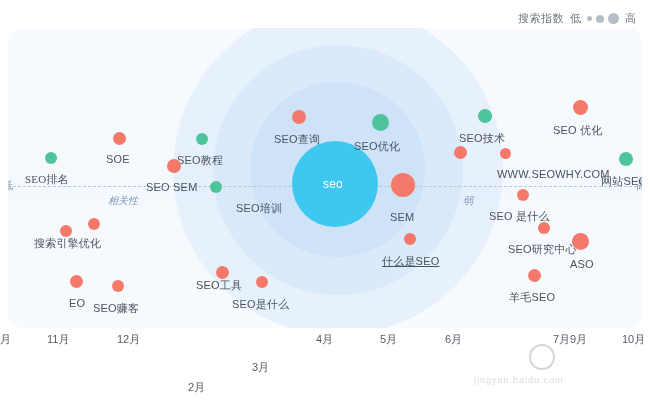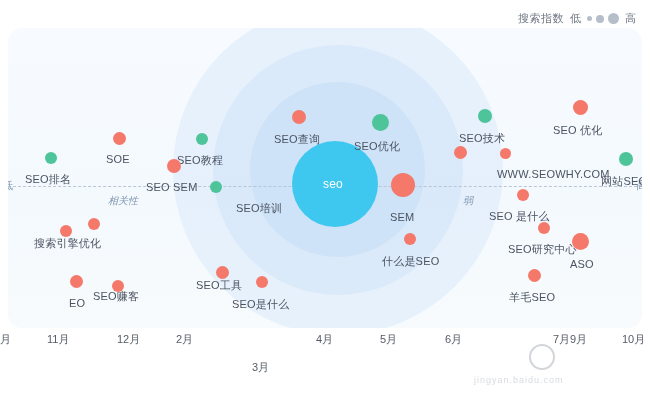--- a/index.html
+++ b/index.html
@@ -104,21 +104,21 @@
     <div class="halo halo2"></div>
     <div class="halo halo3"></div>
     <div class="axis-line"></div>
     <div class="axis-tag left">相关性</div>
     <div class="axis-tag right">弱</div>
     <div class="axis-edge l">低</div>
     <div class="axis-edge r">高</div>
   <div class="bubble" style="width: 86px; height: 86px; left: 284px; top: 113px; background: rgb(63, 200, 239);"></div>
       <div class="node-label" style="left: 315px; top: 149px; color: rgb(255, 255, 255); font-size: 12px;">seo</div>
       <div class="bubble" style="width: 12px; height: 12px; left: 37px; top: 124px; background: rgb(78, 196, 154);"></div>
-      <div class="node-label" style="left: 17px; top: 144px;">SEO排名</div>
+      <div class="node-label" style="left: 17px; top: 144px; font-family: Liberation Serif, serif;">SEO排名</div>
       <div class="bubble" style="width: 13px; height: 13px; left: 104.5px; top: 103.5px; background: rgb(244, 121, 107);"></div>
       <div class="node-label" style="left: 98px; top: 125px;">SOE</div>
       <div class="bubble" style="width: 12px; height: 12px; left: 188px; top: 105px; background: rgb(78, 196, 154);"></div>
       <div class="node-label" style="left: 169px; top: 125px;">SEO教程</div>
       <div class="bubble" style="width: 14px; height: 14px; left: 284px; top: 82px; background: rgb(244, 121, 107);"></div>
       <div class="node-label" style="left: 266px; top: 104px;">SEO查询</div>
       <div class="bubble" style="width: 17px; height: 17px; left: 363.5px; top: 85.5px; background: rgb(78, 196, 154);"></div>
       <div class="node-label" style="left: 346px; top: 111px;">SEO优化</div>
       <div class="bubble" style="width: 14px; height: 14px; left: 470px; top: 81px; background: rgb(78, 196, 154);"></div>
       <div class="node-label" style="left: 451px; top: 103px;">SEO技术</div>
@@ -134,42 +134,42 @@
       <div class="bubble" style="width: 11px; height: 11px; left: 491.5px; top: 119.5px; background: rgb(244, 121, 107);"></div>
       <div class="node-label" style="left: 489px; top: 140px;">WWW.SEOWHY.COM</div>
       <div class="bubble" style="width: 24px; height: 24px; left: 383px; top: 145px; background: rgb(244, 121, 107);"></div>
       <div class="node-label" style="left: 382px; top: 183px;">SEM</div>
       <div class="bubble" style="width: 12px; height: 12px; left: 509px; top: 161px; background: rgb(244, 121, 107);"></div>
       <div class="node-label" style="left: 481px; top: 181px;">SEO 是什么</div>
       <div class="bubble" style="width: 12px; height: 12px; left: 80px; top: 190px; background: rgb(244, 121, 107);"></div>
       <div class="bubble" style="width: 12px; height: 12px; left: 52px; top: 197px; background: rgb(244, 121, 107);"></div>
       <div class="node-label" style="left: 26px; top: 208px; text-align: center;">搜索引擎优化</div>
       <div class="bubble" style="width: 12px; height: 12px; left: 396px; top: 205px; background: rgb(244, 121, 107);"></div>
-      <div class="node-label" style="left: 374px; top: 226px;">什么是SEO</div>
+      <div class="node-label" style="left: 374px; top: 226px; text-decoration: underline;">什么是SEO</div>
       <div class="bubble" style="width: 12px; height: 12px; left: 530px; top: 194px; background: rgb(244, 121, 107);"></div>
       <div class="node-label" style="left: 500px; top: 214px;">SEO研究中心</div>
       <div class="bubble" style="width: 17px; height: 17px; left: 563.5px; top: 204.5px; background: rgb(244, 121, 107);"></div>
       <div class="node-label" style="left: 562px; top: 230px;">ASO</div>
       <div class="bubble" style="width: 13px; height: 13px; left: 207.5px; top: 237.5px; background: rgb(244, 121, 107);"></div>
       <div class="node-label" style="left: 188px; top: 250px;">SEO工具</div>
       <div class="bubble" style="width: 12px; height: 12px; left: 248px; top: 248px; background: rgb(244, 121, 107);"></div>
       <div class="node-label" style="left: 224px; top: 269px;">SEO是什么</div>
       <div class="bubble" style="width: 13px; height: 13px; left: 519.5px; top: 240.5px; background: rgb(244, 121, 107);"></div>
       <div class="node-label" style="left: 501px; top: 262px;">羊毛SEO</div>
       <div class="bubble" style="width: 13px; height: 13px; left: 61.5px; top: 246.5px; background: rgb(244, 121, 107);"></div>
       <div class="node-label" style="left: 61px; top: 269px;">EO</div>
       <div class="bubble" style="width: 12px; height: 12px; left: 104px; top: 252px; background: rgb(244, 121, 107);"></div>
-      <div class="node-label" style="left: 85px; top: 261px;">SEO赚客</div>
+      <div class="node-label" style="left: 85px; top: 273px;">SEO赚客</div>
     </div>
 
   <div class="xaxis" id="xaxis">
       <span class="xtick" style="left: 0px;">月</span>
       <span class="xtick" style="left: 47px;">11月</span>
       <span class="xtick" style="left: 117px;">12月</span>
-      <span class="xtick" style="left: 176px;">2月</span>
+      <span class="xtick" style="left: 188px; margin-top: 48px;">2月</span>
       <span class="xtick" style="left: 252px; margin-top: 28px;">3月</span>
       <span class="xtick" style="left: 316px;">4月</span>
       <span class="xtick" style="left: 380px;">5月</span>
       <span class="xtick" style="left: 445px;">6月</span>
       <span class="xtick" style="left: 508px; margin-left: 45px;">7月</span>
       <span class="xtick" style="left: 570px;">9月</span>
       <span class="xtick" style="left: 622px;">10月</span>
     </div>
 
   <div class="wm-circle"></div>

